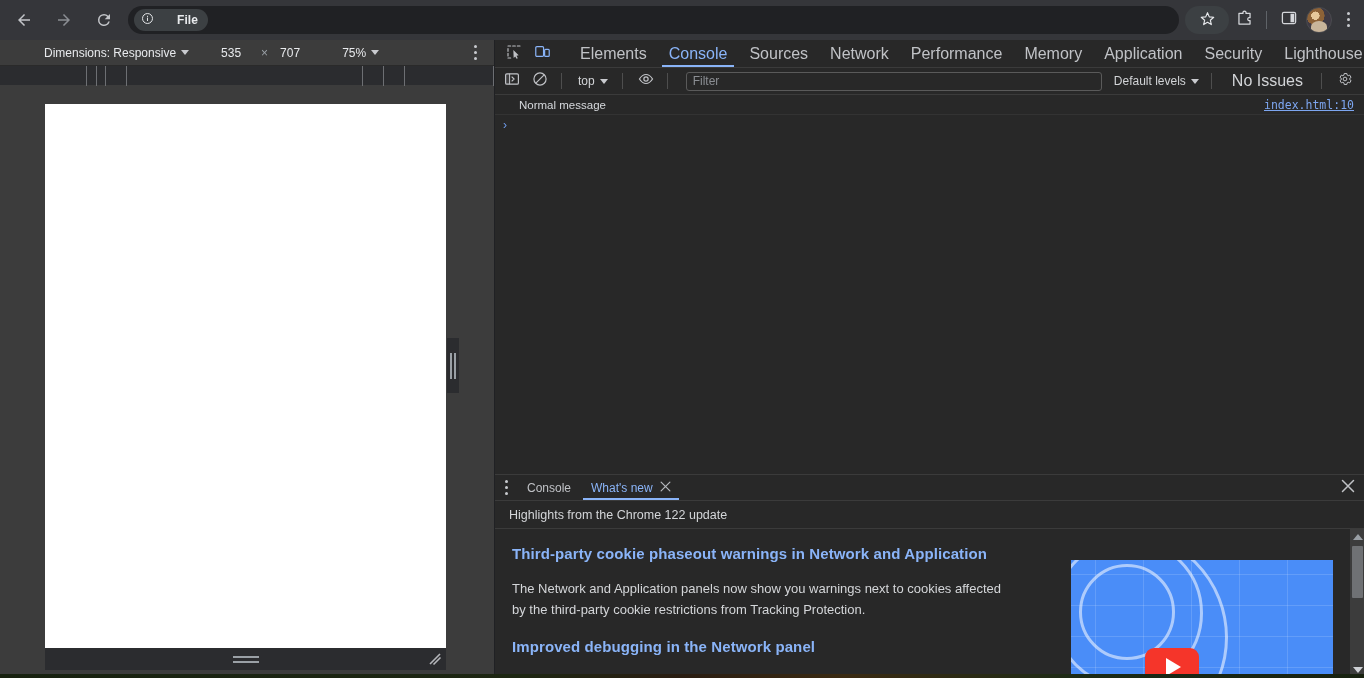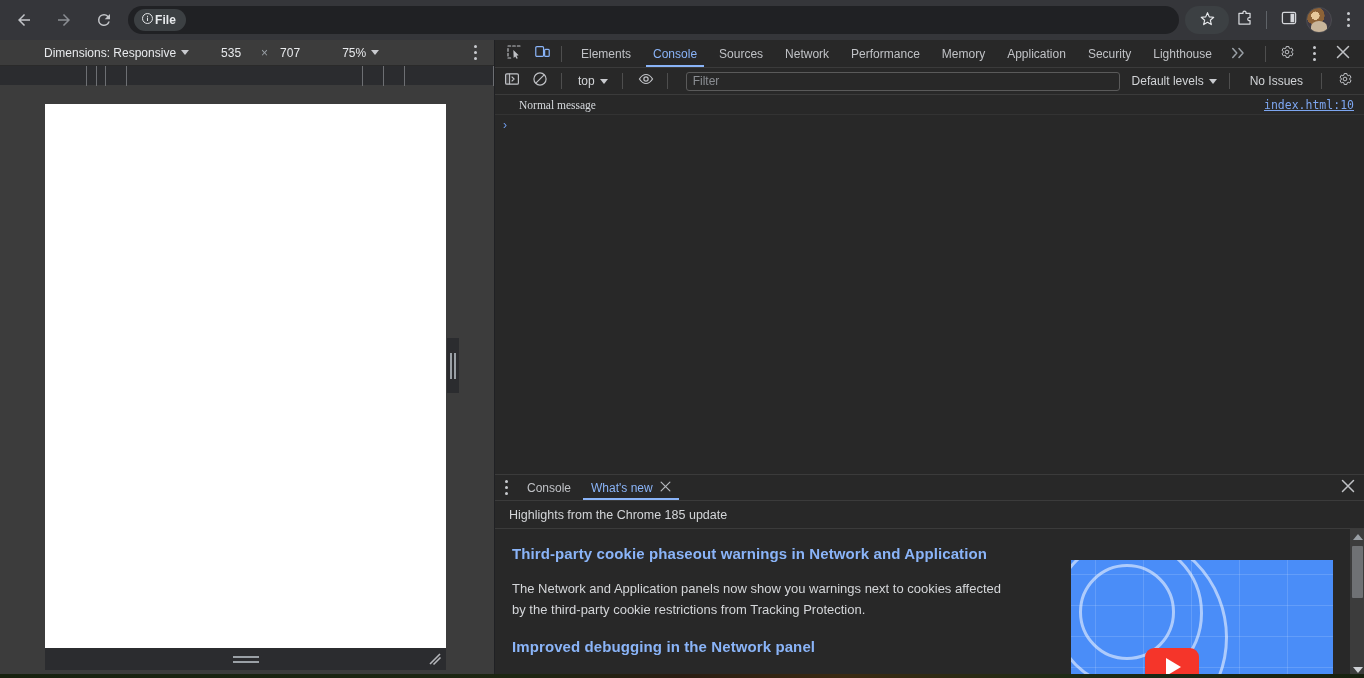--- a/index.html
+++ b/index.html
@@ -24,21 +24,21 @@
     border-radius: 50%;
   }
   .nav-btn svg { display: block; }
   .omnibox {
     flex: 1; height: 28px; margin-left: 8px; margin-right: 6px;
     background: #202124; border-radius: 14px;
     display: flex; align-items: center; padding-left: 4px;
     min-width: 0;
   }
   .file-chip {
-    display: flex; align-items: center; gap: 1px;
+    display: flex; align-items: center; gap: 23px;
     background: #3c4043; border-radius: 13px;
     height: 22px; padding: 0 10px 0 7px;
     margin-left: 2px;
   }
   .file-chip-label {
     font-size: 12px; color: #e8eaed; font-weight: bold;
     letter-spacing: .1px;
   }
   .omnibox-url {
     font-size: 13.5px; color: #e8eaed; margin-left: 12px;
@@ -161,21 +161,21 @@
     height: 28px; width: 100%;
     background: #282828;
     display: flex; align-items: stretch;
     border-bottom: 1px solid #3b3b3b;
   }
   .dt-tools { display: flex; align-items: center; padding-left: 6px; gap: 2px; }
   .tool-btn { width: 26px; height: 26px; display: flex; align-items: center; justify-content: center; }
   .tabs-sep { width: 1px; height: 16px; background: #4e4e4e; margin: auto 8px auto 6px; }
   .tab {
     display: flex; align-items: center; padding: 0 11px;
-    font-size: 12px; color: #c0c2c6; position: relative;
+    font-size: 16px; color: #c0c2c6; position: relative;
     white-space: nowrap;
   }
   .tab.active { color: #8ab4f8; }
   .tab.active::after {
     content: ""; position: absolute; left: 4px; right: 4px; bottom: 0;
     height: 2px; background: #8ab4f8;
   }
   .tabs-more {
     display: flex; align-items: center; padding: 0 8px;
     color: #9aa0a6; font-size: 14px;
@@ -201,34 +201,34 @@
     color: #d2d4d7; font-size: 12px; padding: 0 6px;
     outline: none;
     font-family: "Liberation Sans", sans-serif;
   }
   .filter-input::placeholder { color: #8b8e93; }
   .levels-select {
     display: flex; align-items: center; font-size: 12px; color: #d2d4d7;
     padding: 0 4px; white-space: nowrap;
   }
   .issues-btn {
-    font-size: 12px; color: #d2d4d7; padding: 0 10px; white-space: nowrap;
+    font-size: 16px; color: #d2d4d7; padding: 0 10px; white-space: nowrap;
   }
 
   .console-body {
     position: relative; width: 100%; height: 378px;
     background: #282828; overflow: hidden;
   }
   .console-row {
     height: 20px; display: flex; align-items: center;
     padding-left: 24px; padding-right: 10px;
     border-bottom: 1px solid #333;
   }
   .console-msg {
-    font-family: Liberation Serif, serif;
+    font-family: Liberation Sans, sans-serif;
     font-size: 11.5px; color: #d6d9dd;
   }
   .console-src {
     margin-left: auto;
     font-family: "DejaVu Sans Mono", monospace;
     font-size: 11.5px; color: #7da6f0; text-decoration: underline;
   }
   .console-prompt {
     height: 20px; display: flex; align-items: center; padding-left: 8px;
   }
@@ -642,21 +642,21 @@
         </div>
         <div class="drawer-close">
           <span>
             <svg width="14" height="14" viewBox="0 0 14 14">
               <path d="M1.5 1.5l11 11M12.5 1.5l-11 11" stroke="#c0c2c6" stroke-width="1.5" stroke-linecap="round"></path>
             </svg>
           </span>
         </div>
       </div>
 
-      <div class="wn-subtitle">Highlights from the Chrome 185 update</div>
+      <div class="wn-subtitle">Highlights from the Chrome 122 update</div>
 
       <div class="wn-body">
         <div class="wn-inner">
           <div class="wn-h">Third-party cookie phaseout warnings in Network and Application</div>
           <div class="wn-p">The Network and Application panels now show you warnings next to cookies affected by the third-party cookie restrictions from Tracking Protection.</div>
           <div class="wn-h">Improved debugging in the Network panel</div>
 
           <div class="wn-thumb">
             <div class="grid-h" style="top:14px"></div>
             <div class="grid-h" style="top:45px"></div>

